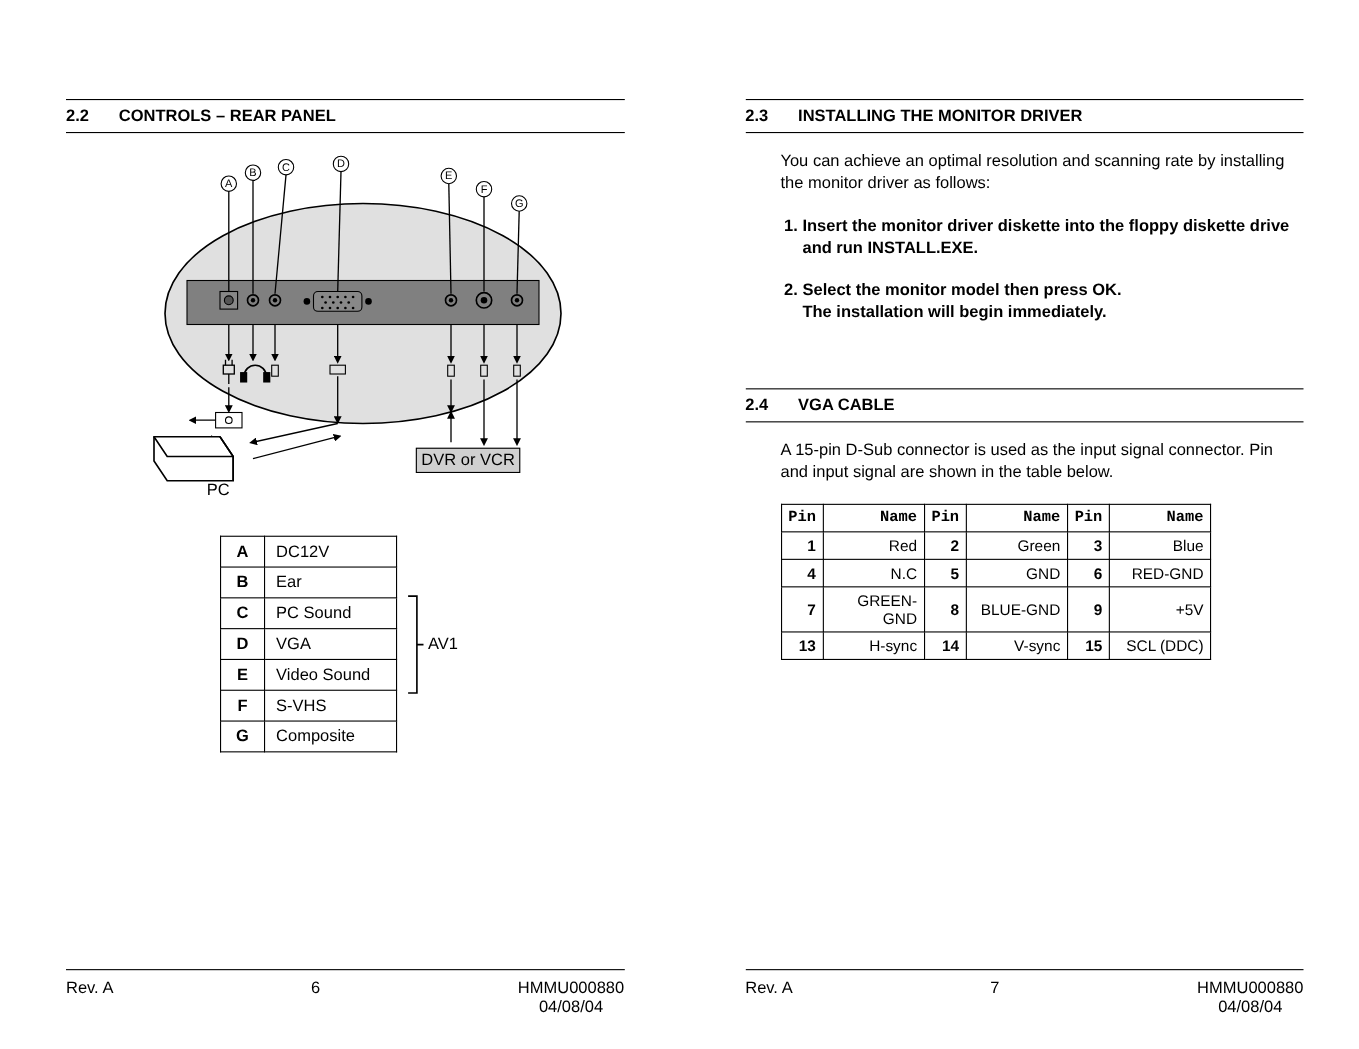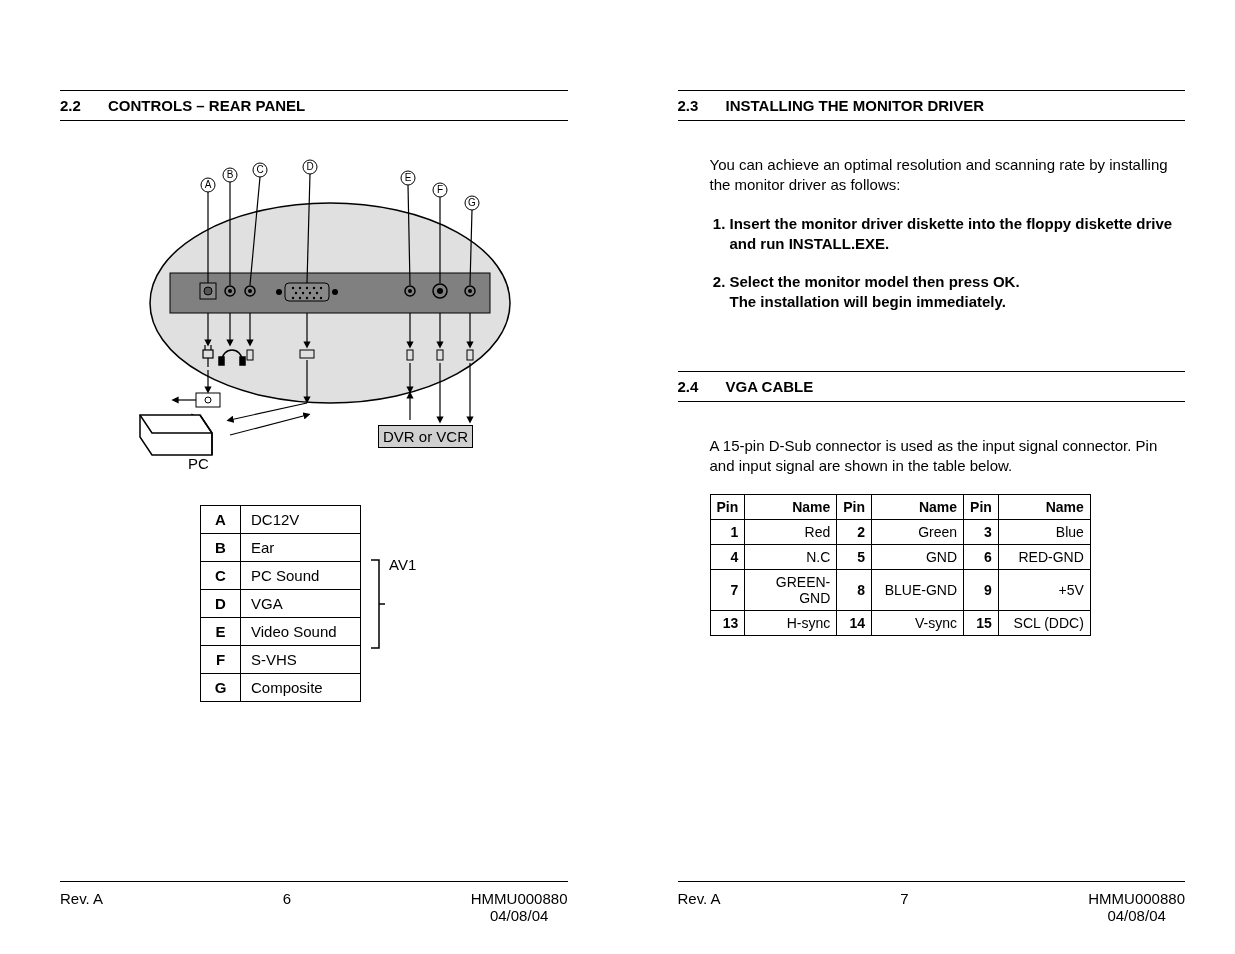--- a/index.html
+++ b/index.html
@@ -20,21 +20,21 @@
     position: relative;
     display: flex;
     flex-direction: column;
   }
   .section-header {
     border-top: 1.5px solid #000;
     border-bottom: 1.5px solid #000;
     padding: 6px 0;
     display: flex;
     font-weight: bold;
-    margin-bottom: 24px;
+    margin-bottom: 6px;
   }
   .section-num { width: 48px; }
   .section-title { flex: 1; }
   .body-indent { margin-left: 32px; }
   .para { margin: 10px 0 18px 0; line-height: 1.35; }
   ol.steps { margin: 0; padding-left: 20px; font-weight: bold; }
   ol.steps li { margin-bottom: 18px; line-height: 1.35; }
   .footer {
     position: absolute;
     bottom: 30px;
@@ -58,36 +58,37 @@
   }
   table.legend td {
     border: 1.5px solid #000;
     padding: 5px 10px;
   }
   table.legend td.key { font-weight: bold; text-align: center; width: 40px; }
   table.legend td.val { width: 120px; }
   .av1-bracket {
     margin-left: 6px;
     display: flex;
+    align-items: center;
     font-size: 15px;
   }
   .av1-bracket svg { display: block; }
 
   
   .pin-wrap { margin-left: 60px; }
   table.pins {
     border-collapse: collapse;
     font-size: 14px;
   }
   table.pins th, table.pins td {
     border: 1.5px solid #000;
     padding: 4px 6px;
     text-align: right;
   }
-  table.pins th { font-weight: bold; }
+  table.pins th { font-weight: bold; font-family: Liberation Mono, monospace; }
   table.pins .pin { font-weight: bold; text-align: right; width: 28px; }
   table.pins .name { width: 92px; }
 
   
   .diagram { width: 420px; height: 330px; margin: 0 auto 0 40px; position: relative; }
   .diagram svg { position: absolute; top: 0; left: 0; }
   .lbl-pc { position: absolute; left: 88px; top: 310px; font-size: 15px; }
   .lbl-dvr {
     position: absolute; left: 278px; top: 280px;
     background: #d0d0d0; border: 1.5px solid #000;

